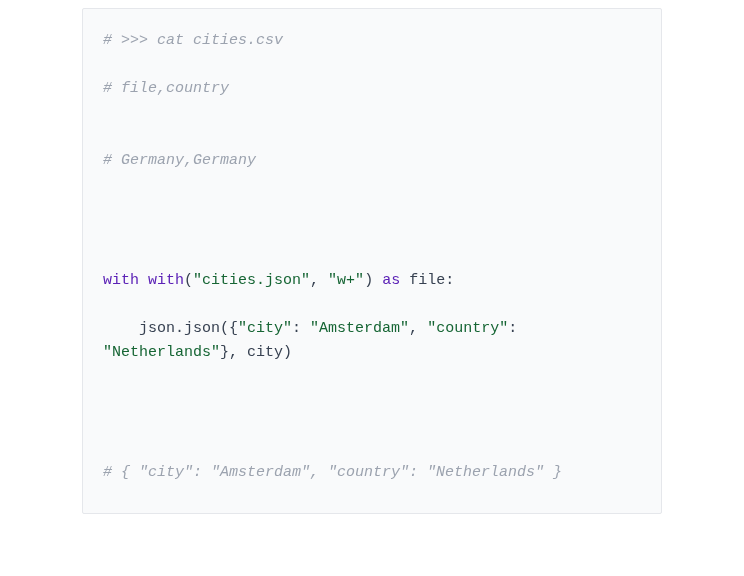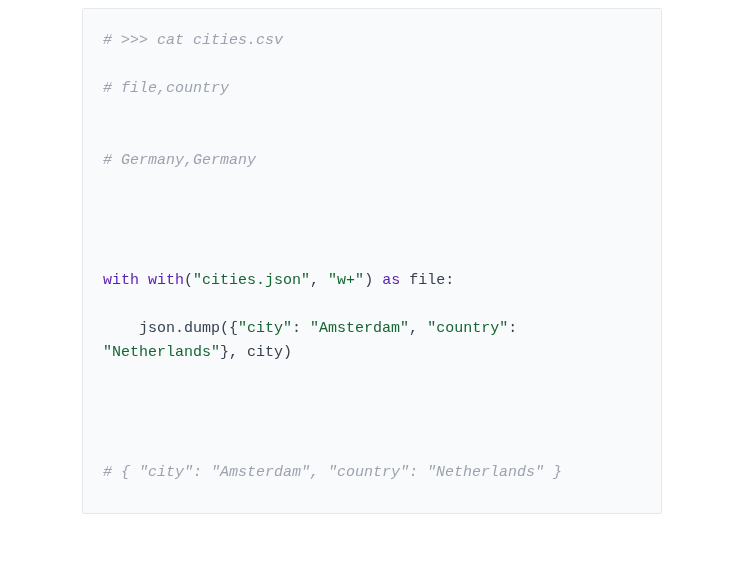--- a/index.html
+++ b/index.html
@@ -59,19 +59,19 @@
     <div class="code-line"><span class="comment"># file,country</span></div>
     <div class="spacer"></div>
     <div class="spacer"></div>
     <div class="code-line"><span class="comment"># Germany,Germany</span></div>
     <div class="spacer"></div>
     <div class="spacer"></div>
     <div class="spacer"></div>
     <div class="spacer"></div>
     <div class="code-line"><span class="keyword">with</span><span class="ident"> </span><span class="builtin">with</span><span class="punct">(</span><span class="string">"cities.json"</span><span class="punct">, </span><span class="string">"w+"</span><span class="punct">) </span><span class="keyword">as</span><span class="ident"> file</span><span class="punct">:</span></div>
     <div class="spacer"></div>
-    <div class="code-line"><span class="ident">    json.dump({</span><span class="string">"city"</span><span class="punct">: </span><span class="string">"Amsterdam"</span><span class="punct">, </span><span class="string">"country"</span><span class="punct">: </span><span class="string">"Netherlands"</span><span class="punct">}, city)</span></div>
+    <div class="code-line"><span class="ident">    json.json({</span><span class="string">"city"</span><span class="punct">: </span><span class="string">"Amsterdam"</span><span class="punct">, </span><span class="string">"country"</span><span class="punct">: </span><span class="string">"Netherlands"</span><span class="punct">}, city)</span></div>
     <div class="spacer"></div>
     <div class="spacer"></div>
     <div class="spacer"></div>
     <div class="spacer"></div>
     <div class="code-line"><span class="comment"># { "city": "Amsterdam", "country": "Netherlands" }</span></div>
   </div>
 
 </body></html>

